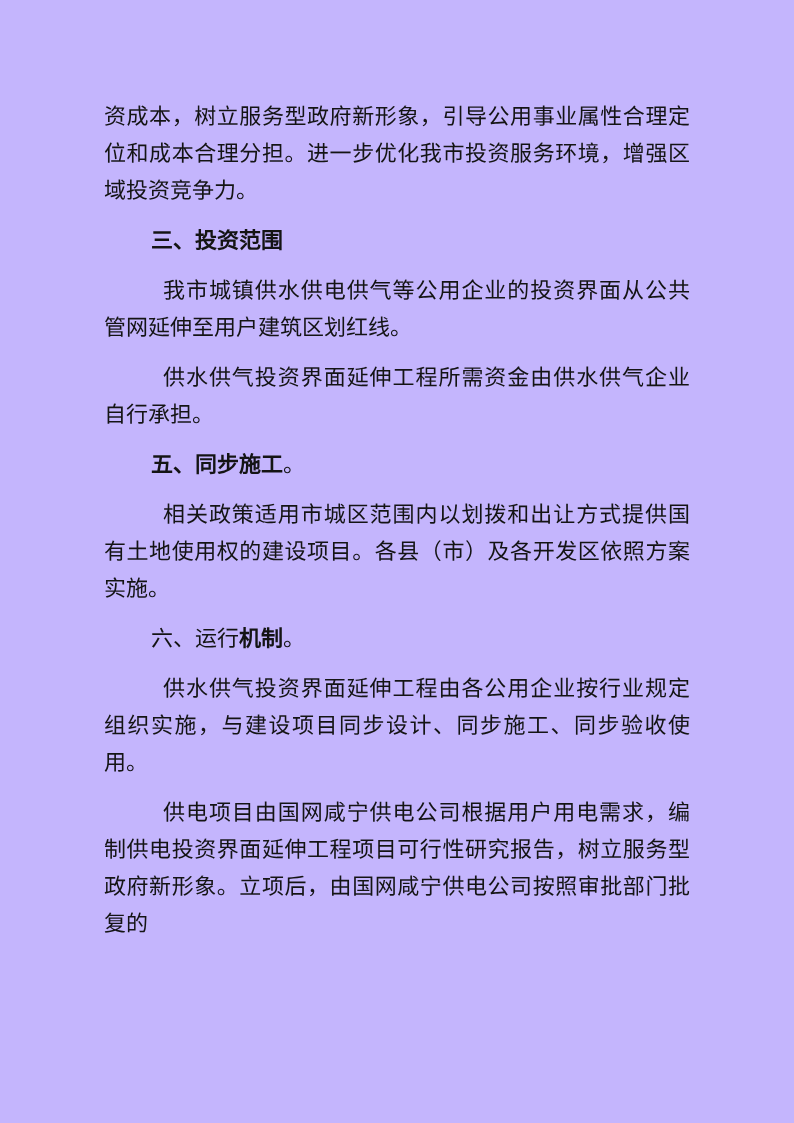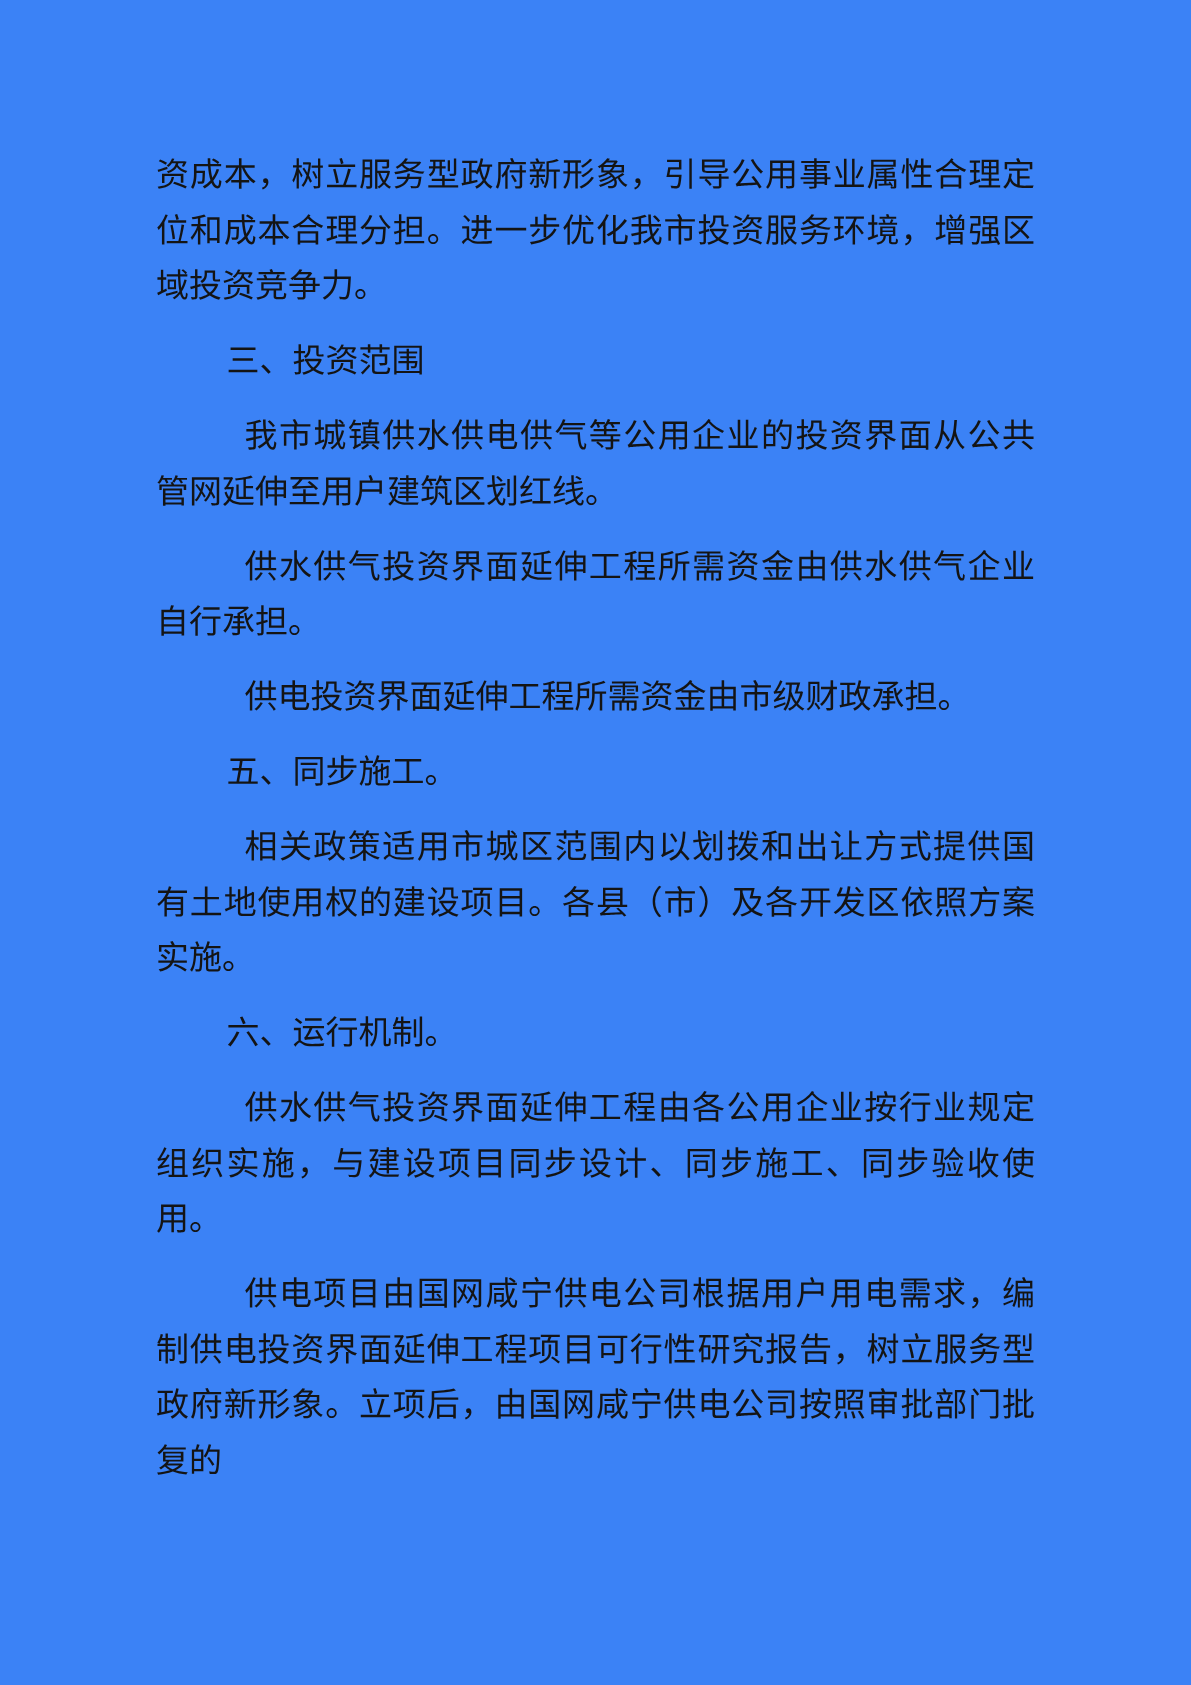--- a/index.html
+++ b/index.html
@@ -37,33 +37,32 @@
   .block.heading.indent {
     text-indent: 47px;
   }
   .block:last-child {
     margin-bottom: 0;
   }
   .run {
     font-weight: normal;
   }
   .run-bold {
-    font-weight: normal;
+    font-weight: bold;
     font-family: "Liberation Sans", "DejaVu Sans", sans-serif;
   }
 </style>
 </head>
 <body>
 
-<div class="page" style="background: #3b82f6; color: rgb(20, 20, 20);">
+<div class="page" style="background: #c4b5fd; color: rgb(20, 20, 20);">
   <div class="content">
       <p class="block paragraph"><span class="run">资成本，树立服务型政府新形象，引导公用事业属性合理定位和成本合理分担。进一步优化我市投资服务环境，增强区域投资竞争力。</span></p>
       <p class="block heading indent"><span class="run run-bold">三、投资范围</span></p>
       <p class="block paragraph indent"><span class="run">我市城镇供水供电供气等公用企业的投资界面从公共管网延伸至用户建筑区划红线。</span></p>
       <p class="block paragraph indent"><span class="run">供水供气投资界面延伸工程所需资金由供水供气企业自行承担。</span></p>
-      <p class="block paragraph indent"><span class="run">供电投资界面延伸工程所需资金由市级财政承担。</span></p>
       <p class="block heading indent"><span class="run run-bold">五、同步施工</span><span class="run">。</span></p>
       <p class="block paragraph indent"><span class="run">相关政策适用市城区范围内以划拨和出让方式提供国有土地使用权的建设项目。各县（市）及各开发区依照方案实施。</span></p>
       <p class="block heading indent"><span class="run">六、运行</span><span class="run run-bold">机制</span><span class="run">。</span></p>
       <p class="block paragraph indent"><span class="run">供水供气投资界面延伸工程由各公用企业按行业规定组织实施，与建设项目同步设计、同步施工、同步验收使用。</span></p>
       <p class="block paragraph indent"><span class="run">供电项目由国网咸宁供电公司根据用户用电需求，编制供电投资界面延伸工程项目可行性研究报告，树立服务型政府新形象。立项后，由国网咸宁供电公司按照审批部门批复的</span></p>
     </div>
 </div>
 
 </body></html>

